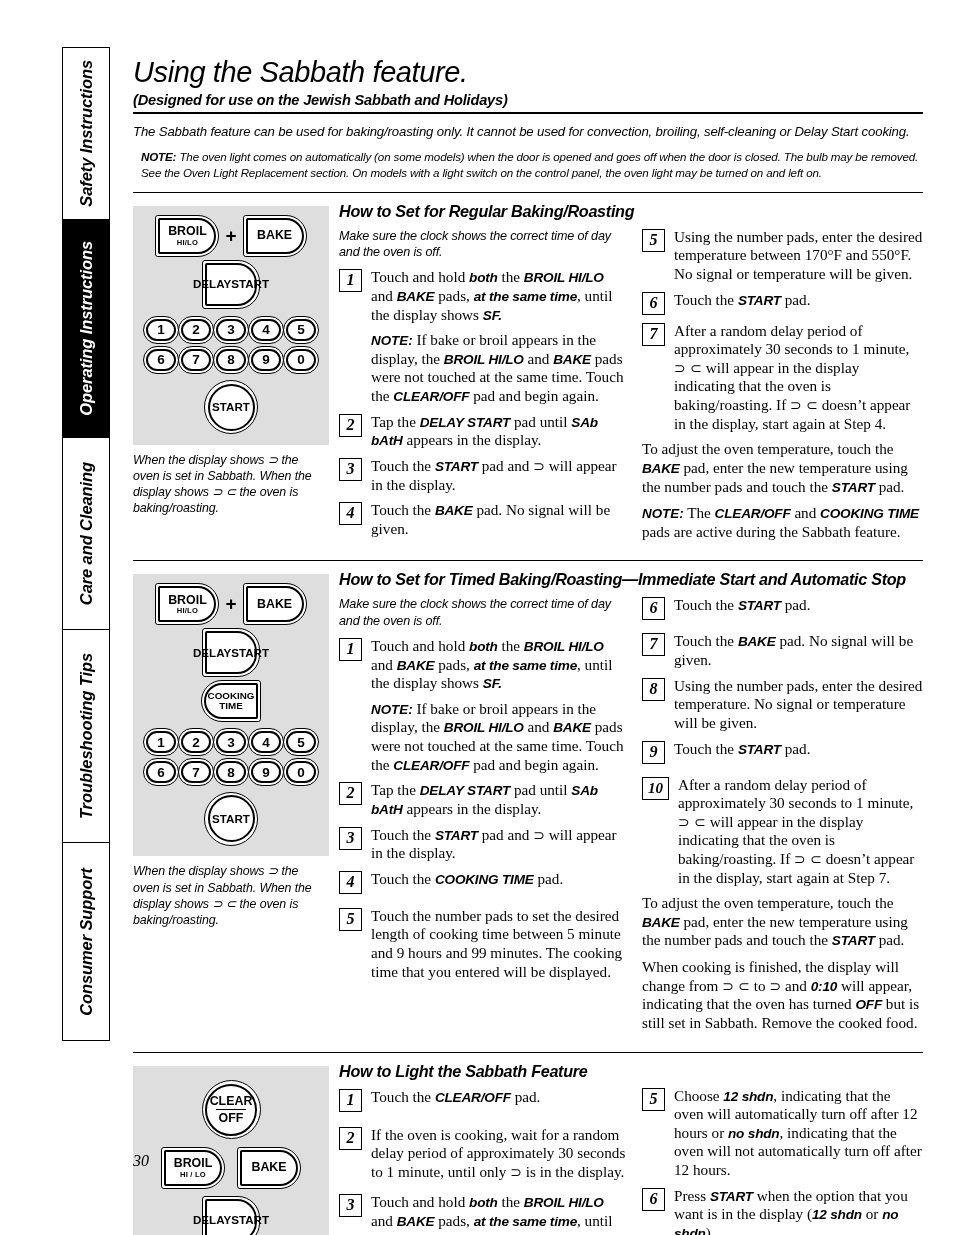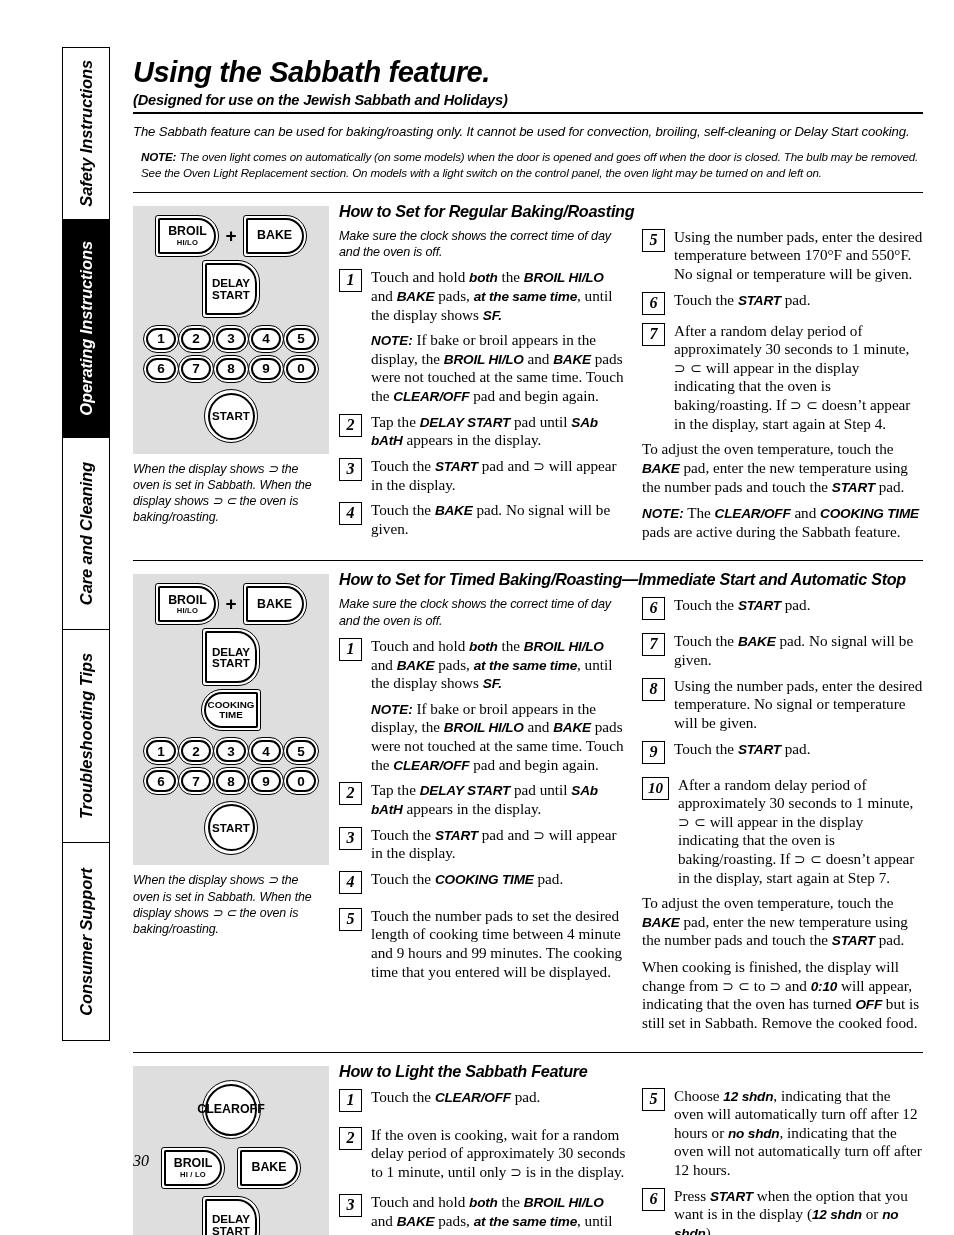--- a/index.html
+++ b/index.html
@@ -46,21 +46,21 @@
 
   
   #content {
     position: absolute;
     left: 133px; top: 47px;
     width: 790px;
   }
 
   h1.page-title {
     font-family: "Liberation Sans", sans-serif;
-    font-weight: bold; font-style: italic;
+    font-weight: normal; font-style: italic;
     font-size: 29px;
     margin: 9px 0 3px 0;
     letter-spacing: -0.4px;
   }
   .subtitle {
     font-family: "Liberation Sans", sans-serif;
     font-weight: bold; font-style: italic;
     font-size: 14.6px;
     margin: 0 0 4px 0;
     letter-spacing: -0.2px;
@@ -202,23 +202,23 @@
     width: 58px; height: 36px;
     border-radius: 2px 20px 20px 2px;
     font-size: 12.4px;
   }
   .plus {
     font-family: "Liberation Sans", sans-serif;
     font-weight: bold; font-size: 19px;
     margin: 0 9px;
   }
   .pad-delay {
-    width: 52px; height: 52px;
+    width: 52px; height: 43px;
     border-radius: 2px 20px 20px 2px;
-    flex-direction: column;
+    flex-direction: row;
     font-size: 11.6px;
   }
   .pad-cook {
     width: 54px; height: 36px;
     border-radius: 20px 2px 2px 20px;
     flex-direction: column;
     font-size: 9.8px;
   }
   .pad-num {
     width: 30px; height: 22px;
@@ -229,20 +229,21 @@
   .numrow { display: flex; justify-content: center; gap: 5px; }
   .pad-start {
     width: 47px; height: 47px;
     border-radius: 50%;
     font-size: 11.6px;
   }
   .pad-start-wrap::before { border-radius: 50%; left:-3.5px; top:-3.5px; right:-3.5px; bottom:-3.5px; }
   .pad-clear {
     width: 52px; height: 52px;
     border-radius: 50%;
+    flex-direction: column;
     font-size: 12.4px;
   }
   .pad-clear-wrap::before { border-radius: 50%; left:-3.5px; top:-3.5px; right:-3.5px; bottom:-3.5px; }
   .pad-clear .divider {
     width: 30px; height: 1.8px; background: #000; margin: 1.5px 0;
   }
   .pad-broil-wrap::before, .pad-bake-wrap::before, .pad-delay-wrap::before {
     border-radius: 3px 22px 22px 3px;
   }
   .pad-cook-wrap::before { border-radius: 22px 3px 3px 22px; }
@@ -484,21 +485,21 @@
             <div class="step-body">Touch the <b class="k">START</b> pad and <span class="sym">⊃</span> will appear in the display.</div>
           </div>
 
           <div class="step">
             <div class="step-num">4</div>
             <div class="step-body">Touch the <b class="k">COOKING TIME</b> pad.</div>
           </div>
 
           <div class="step" style="margin-top:13px">
             <div class="step-num">5</div>
-            <div class="step-body">Touch the number pads to set the desired length of cooking time between 4 minute and 9 hours and 99 minutes. The cooking time that you entered will be displayed.</div>
+            <div class="step-body">Touch the number pads to set the desired length of cooking time between 5 minute and 9 hours and 99 minutes. The cooking time that you entered will be displayed.</div>
           </div>
         </div>
 
         <div class="col-r">
           <div class="step">
             <div class="step-num">6</div>
             <div class="step-body">Touch the <b class="k">START</b> pad.</div>
           </div>
           <div class="step" style="margin-top:12px">
             <div class="step-num">7</div>

